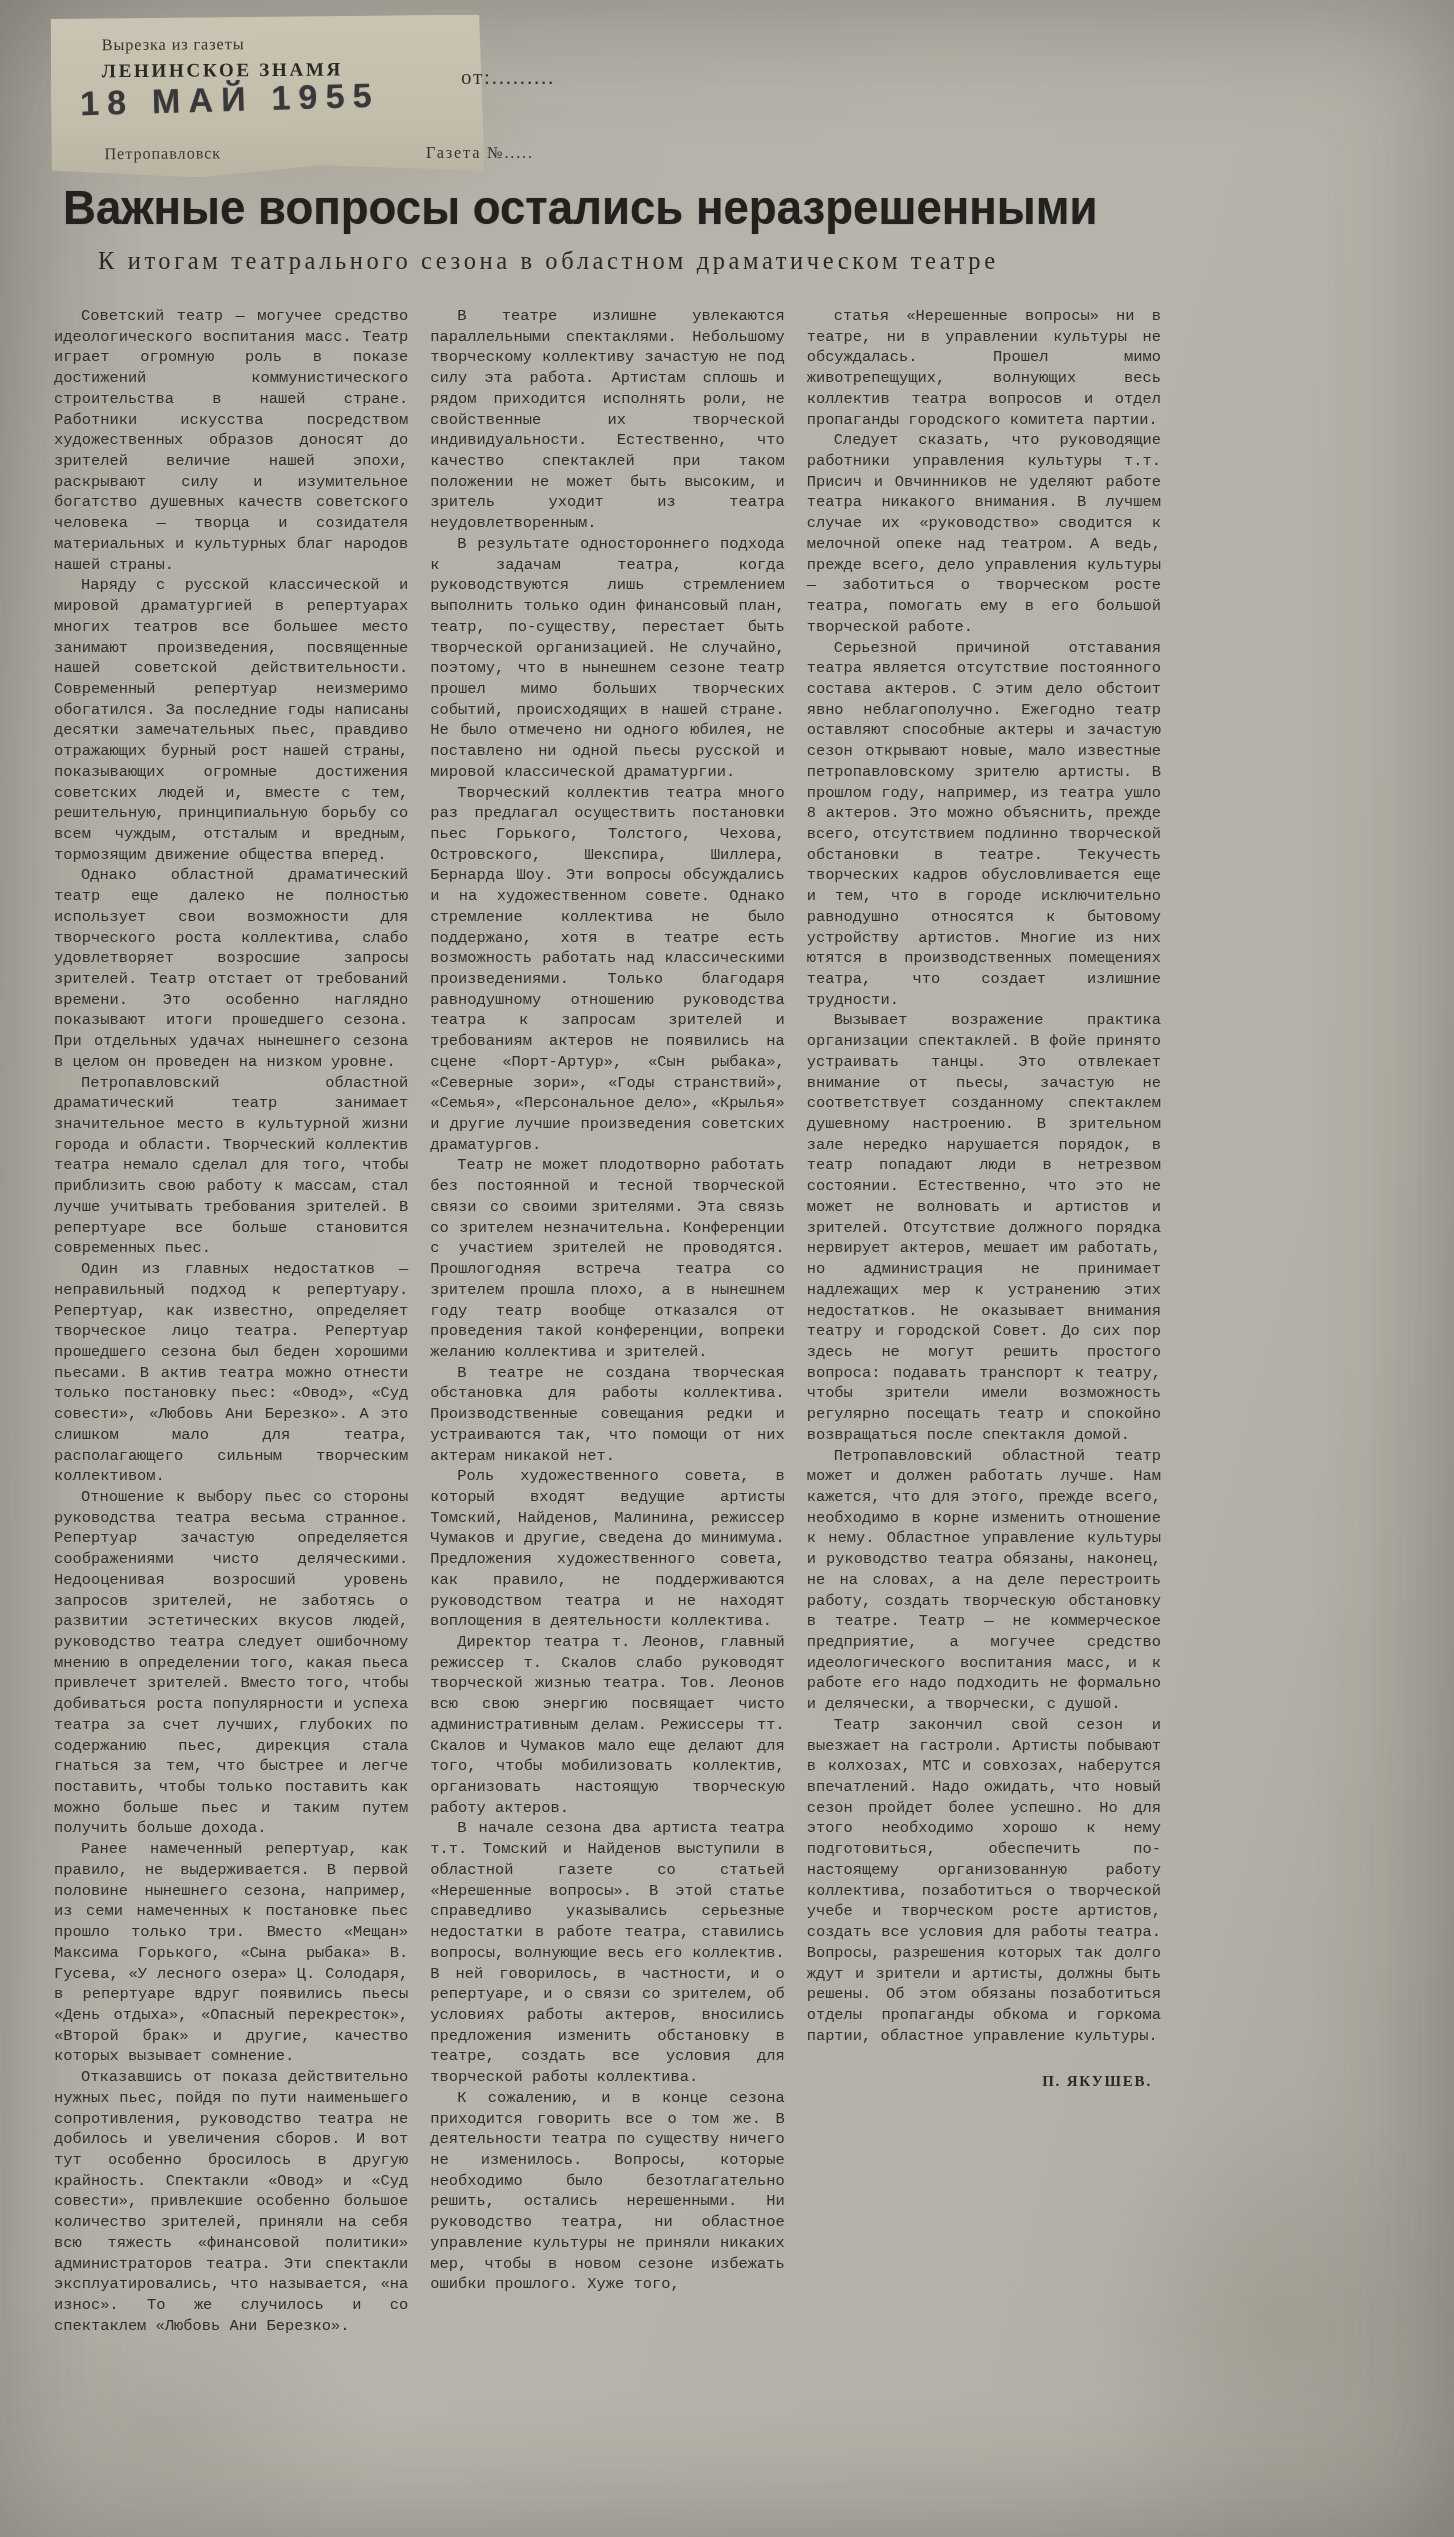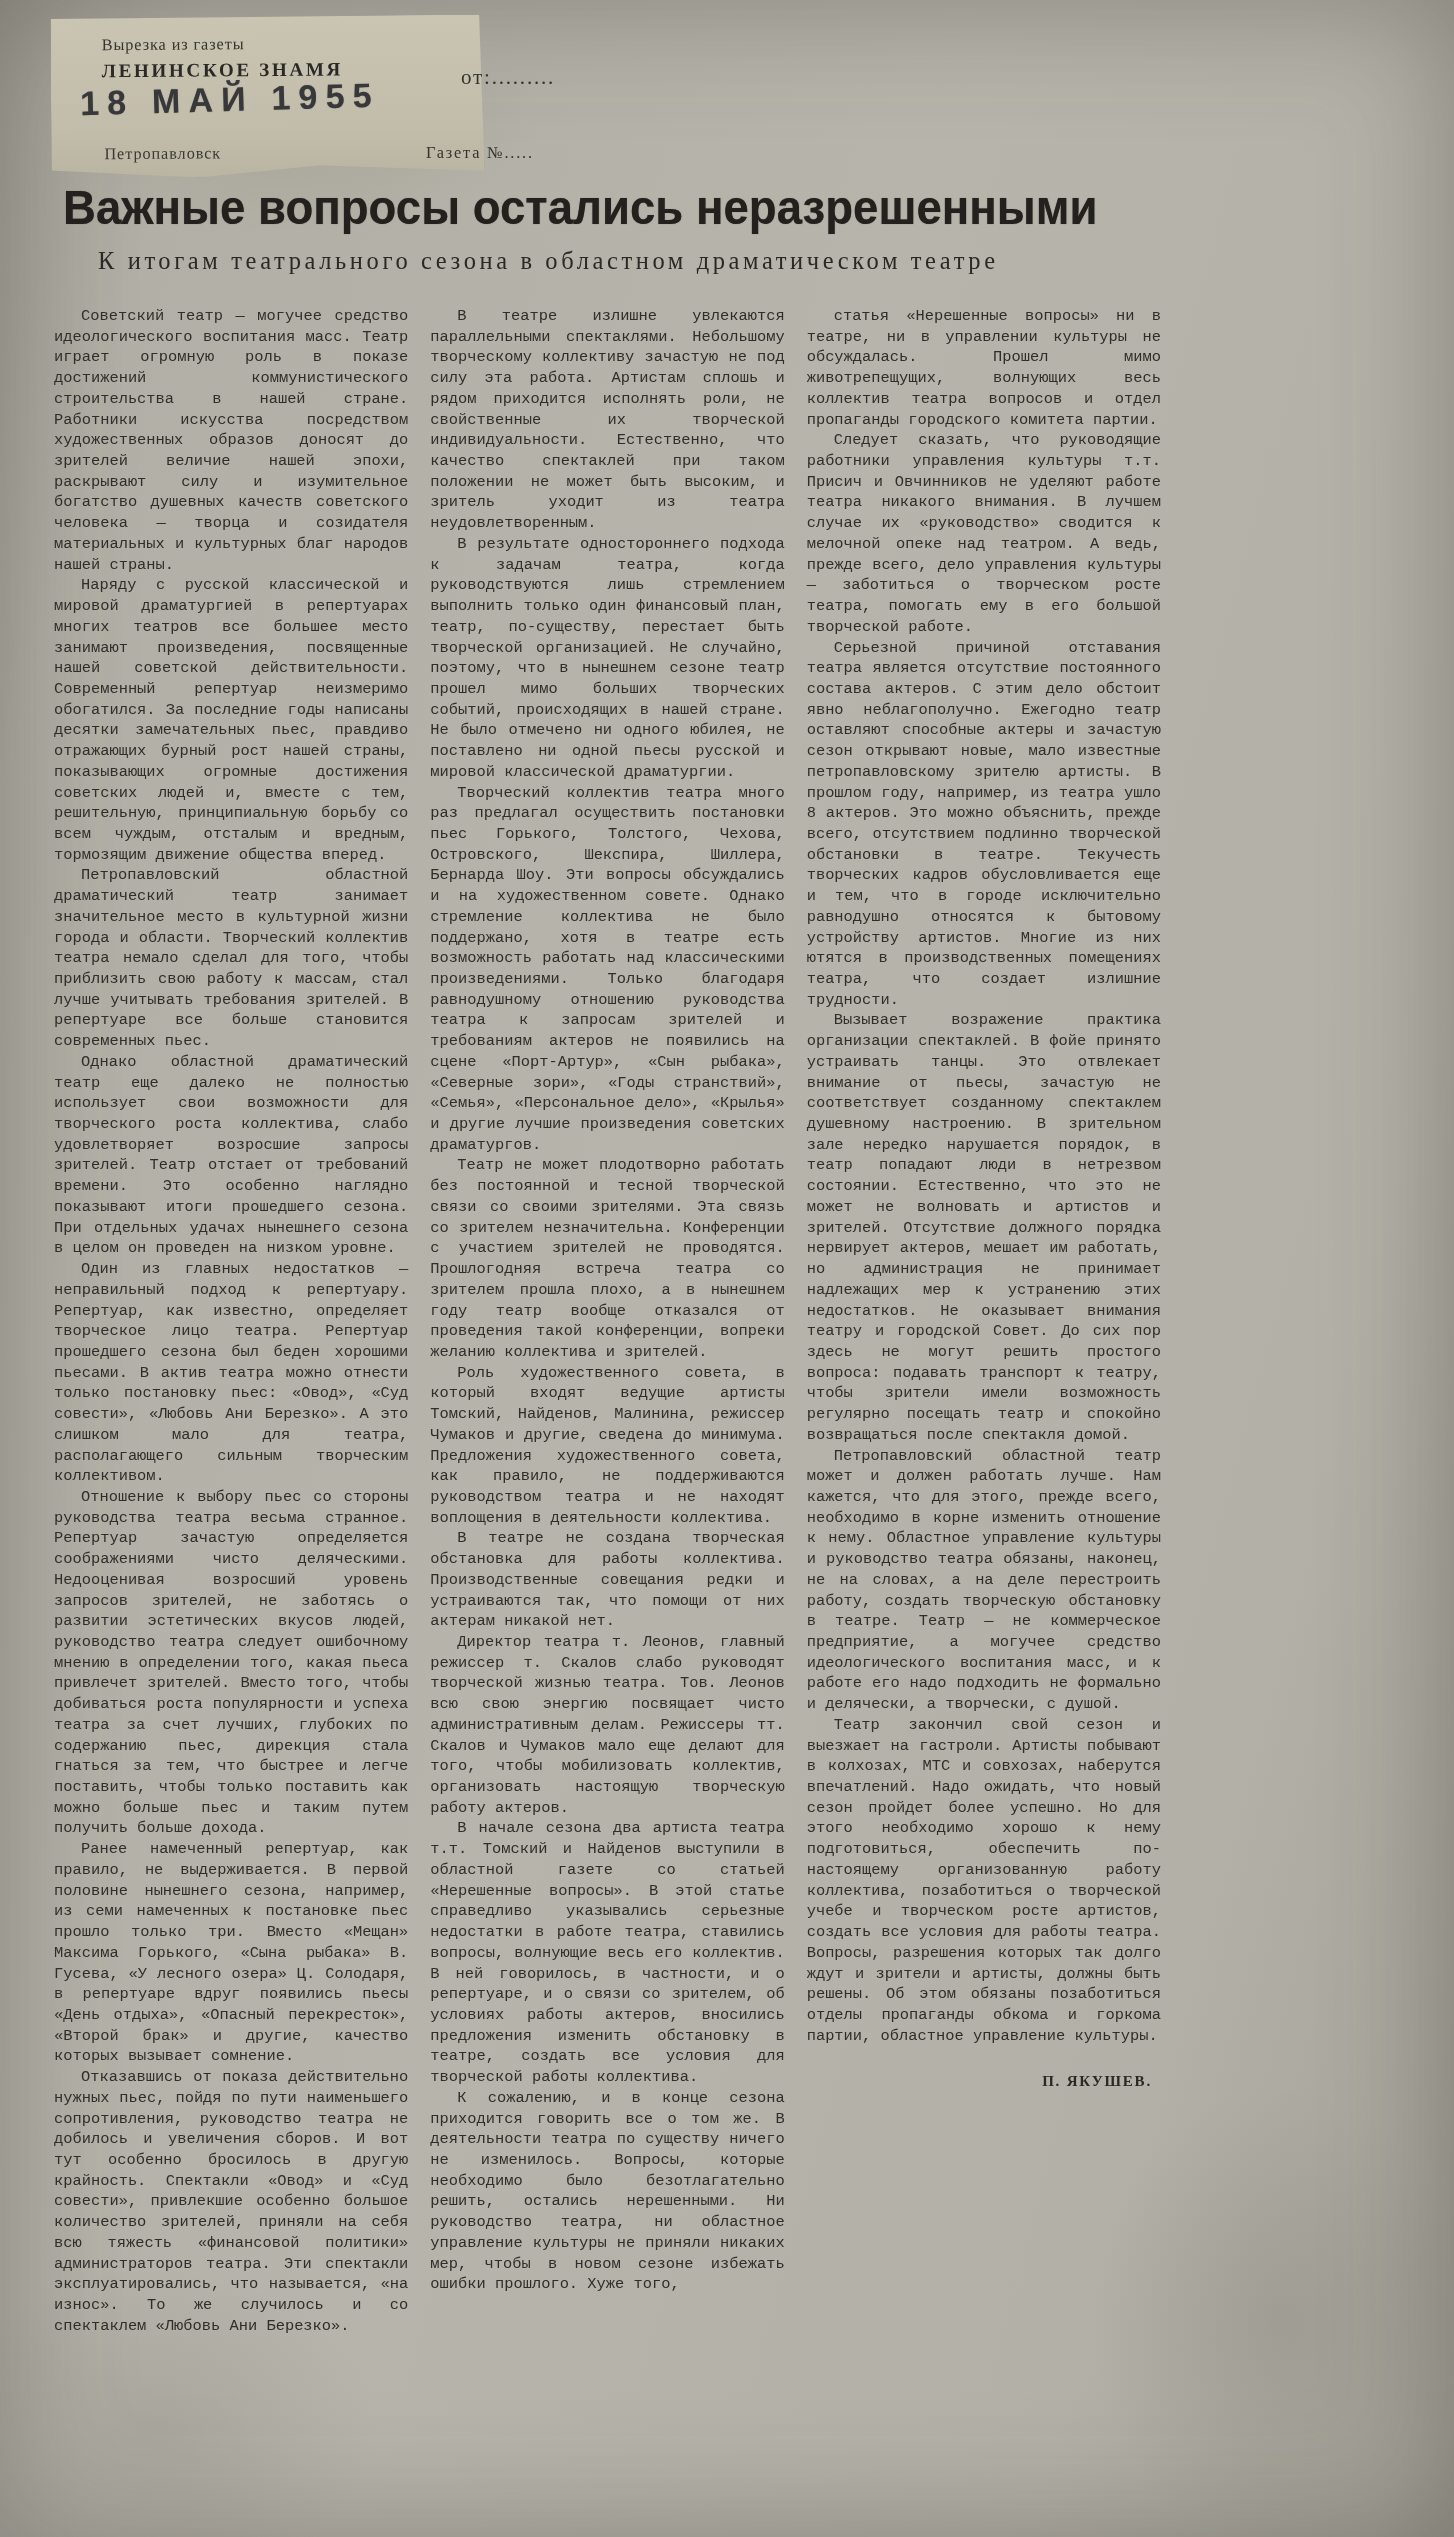--- a/index.html
+++ b/index.html
@@ -108,36 +108,36 @@
   <div class="gazeta-no">Газета №.....</div>
 
   <h1 class="headline">Важные вопросы остались неразрешенными</h1>
   <h2 class="subheadline">К итогам театрального сезона в областном драматическом театре</h2>
 
   <div class="columns">
     <div class="col">
       <div>
           <p>Советский театр — могучее средство идеологического воспитания масс. Театр играет огромную роль в показе достижений коммунистического строительства в нашей стране. Работники искусства посредством художественных образов доносят до зрителей величие нашей эпохи, раскрывают силу и изумительное богатство душевных качеств советского человека — творца и созидателя материальных и культурных благ народов нашей страны.</p>
           <p>Наряду с русской классической и мировой драматургией в репертуарах многих театров все большее место занимают произведения, посвященные нашей советской действительности. Современный репертуар неизмеримо обогатился. За последние годы написаны десятки замечательных пьес, правдиво отражающих бурный рост нашей страны, показывающих огромные достижения советских людей и, вместе с тем, решительную, принципиальную борьбу со всем чуждым, отсталым и вредным, тормозящим движение общества вперед.</p>
+          <p>Однако областной драматический театр еще далеко не полностью использует свои возможности для творческого роста коллектива, слабо удовлетворяет возросшие запросы зрителей. Театр отстает от требований времени. Это особенно наглядно показывают итоги прошедшего сезона. При отдельных удачах нынешнего сезона в целом он проведен на низком уровне.</p>
           <p>Петропавловский областной драматический театр занимает значительное место в культурной жизни города и области. Творческий коллектив театра немало сделал для того, чтобы приблизить свою работу к массам, стал лучше учитывать требования зрителей. В репертуаре все больше становится современных пьес.</p>
-          <p>Однако областной драматический театр еще далеко не полностью использует свои возможности для творческого роста коллектива, слабо удовлетворяет возросшие запросы зрителей. Театр отстает от требований времени. Это особенно наглядно показывают итоги прошедшего сезона. При отдельных удачах нынешнего сезона в целом он проведен на низком уровне.</p>
           <p>Один из главных недостатков — неправильный подход к репертуару. Репертуар, как известно, определяет творческое лицо театра. Репертуар прошедшего сезона был беден хорошими пьесами. В актив театра можно отнести только постановку пьес: «Овод», «Суд совести», «Любовь Ани Березко». А это слишком мало для театра, располагающего сильным творческим коллективом.</p>
           <p>Отношение к выбору пьес со стороны руководства театра весьма странное. Репертуар зачастую определяется соображениями чисто деляческими. Недооценивая возросший уровень запросов зрителей, не заботясь о развитии эстетических вкусов людей, руководство театра следует ошибочному мнению в определении того, какая пьеса привлечет зрителей. Вместо того, чтобы добиваться роста популярности и успеха театра за счет лучших, глубоких по содержанию пьес, дирекция стала гнаться за тем, что быстрее и легче поставить, чтобы только поставить как можно больше пьес и таким путем получить больше дохода.</p>
           <p>Ранее намеченный репертуар, как правило, не выдерживается. В первой половине нынешнего сезона, например, из семи намеченных к постановке пьес прошло только три. Вместо «Мещан» Максима Горького, «Сына рыбака» В. Гусева, «У лесного озера» Ц. Солодаря, в репертуаре вдруг появились пьесы «День отдыха», «Опасный перекресток», «Второй брак» и другие, качество которых вызывает сомнение.</p>
           <p>Отказавшись от показа действительно нужных пьес, пойдя по пути наименьшего сопротивления, руководство театра не добилось и увеличения сборов. И вот тут особенно бросилось в другую крайность. Спектакли «Овод» и «Суд совести», привлекшие особенно большое количество зрителей, приняли на себя всю тяжесть «финансовой политики» администраторов театра. Эти спектакли эксплуатировались, что называется, «на износ». То же случилось и со спектаклем «Любовь Ани Березко».</p>
         </div>
     </div>
     <div class="col">
       <div>
           <p>В театре излишне увлекаются параллельными спектаклями. Небольшому творческому коллективу зачастую не под силу эта работа. Артистам сплошь и рядом приходится исполнять роли, не свойственные их творческой индивидуальности. Естественно, что качество спектаклей при таком положении не может быть высоким, и зритель уходит из театра неудовлетворенным.</p>
           <p>В результате одностороннего подхода к задачам театра, когда руководствуются лишь стремлением выполнить только один финансовый план, театр, по-существу, перестает быть творческой организацией. Не случайно, поэтому, что в нынешнем сезоне театр прошел мимо больших творческих событий, происходящих в нашей стране. Не было отмечено ни одного юбилея, не поставлено ни одной пьесы русской и мировой классической драматургии.</p>
           <p>Творческий коллектив театра много раз предлагал осуществить постановки пьес Горького, Толстого, Чехова, Островского, Шекспира, Шиллера, Бернарда Шоу. Эти вопросы обсуждались и на художественном совете. Однако стремление коллектива не было поддержано, хотя в театре есть возможность работать над классическими произведениями. Только благодаря равнодушному отношению руководства театра к запросам зрителей и требованиям актеров не появились на сцене «Порт-Артур», «Сын рыбака», «Северные зори», «Годы странствий», «Семья», «Персональное дело», «Крылья» и другие лучшие произведения советских драматургов.</p>
           <p>Театр не может плодотворно работать без постоянной и тесной творческой связи со своими зрителями. Эта связь со зрителем незначительна. Конференции с участием зрителей не проводятся. Прошлогодняя встреча театра со зрителем прошла плохо, а в нынешнем году театр вообще отказался от проведения такой конференции, вопреки желанию коллектива и зрителей.</p>
+          <p>В театре не создана творческая обстановка для работы коллектива. Производственные совещания редки и устраиваются так, что помощи от них актерам никакой нет.</p>
           <p>Роль художественного совета, в который входят ведущие артисты Томский, Найденов, Малинина, режиссер Чумаков и другие, сведена до минимума. Предложения художественного совета, как правило, не поддерживаются руководством театра и не находят воплощения в деятельности коллектива.</p>
-          <p>В театре не создана творческая обстановка для работы коллектива. Производственные совещания редки и устраиваются так, что помощи от них актерам никакой нет.</p>
           <p>Директор театра т. Леонов, главный режиссер т. Скалов слабо руководят творческой жизнью театра. Тов. Леонов всю свою энергию посвящает чисто административным делам. Режиссеры тт. Скалов и Чумаков мало еще делают для того, чтобы мобилизовать коллектив, организовать настоящую творческую работу актеров.</p>
           <p>В начале сезона два артиста театра т.т. Томский и Найденов выступили в областной газете со статьей «Нерешенные вопросы». В этой статье справедливо указывались серьезные недостатки в работе театра, ставились вопросы, волнующие весь его коллектив. В ней говорилось, в частности, и о репертуаре, и о связи со зрителем, об условиях работы актеров, вносились предложения изменить обстановку в театре, создать все условия для творческой работы коллектива.</p>
           <p>К сожалению, и в конце сезона приходится говорить все о том же. В деятельности театра по существу ничего не изменилось. Вопросы, которые необходимо было безотлагательно решить, остались нерешенными. Ни руководство театра, ни областное управление культуры не приняли никаких мер, чтобы в новом сезоне избежать ошибки прошлого. Хуже того,</p>
         </div>
     </div>
     <div class="col">
       <div>
           <p>статья «Нерешенные вопросы» ни в театре, ни в управлении культуры не обсуждалась. Прошел мимо животрепещущих, волнующих весь коллектив театра вопросов и отдел пропаганды городского комитета партии.</p>
           <p>Следует сказать, что руководящие работники управления культуры т.т. Присич и Овчинников не уделяют работе театра никакого внимания. В лучшем случае их «руководство» сводится к мелочной опеке над театром. А ведь, прежде всего, дело управления культуры — заботиться о творческом росте театра, помогать ему в его большой творческой работе.</p>
           <p>Серьезной причиной отставания театра является отсутствие постоянного состава актеров. С этим дело обстоит явно неблагополучно. Ежегодно театр оставляют способные актеры и зачастую сезон открывают новые, мало известные петропавловскому зрителю артисты. В прошлом году, например, из театра ушло 8 актеров. Это можно объяснить, прежде всего, отсутствием подлинно творческой обстановки в театре. Текучесть творческих кадров обусловливается еще и тем, что в городе исключительно равнодушно относятся к бытовому устройству артистов. Многие из них ютятся в производственных помещениях театра, что создает излишние трудности.</p>

